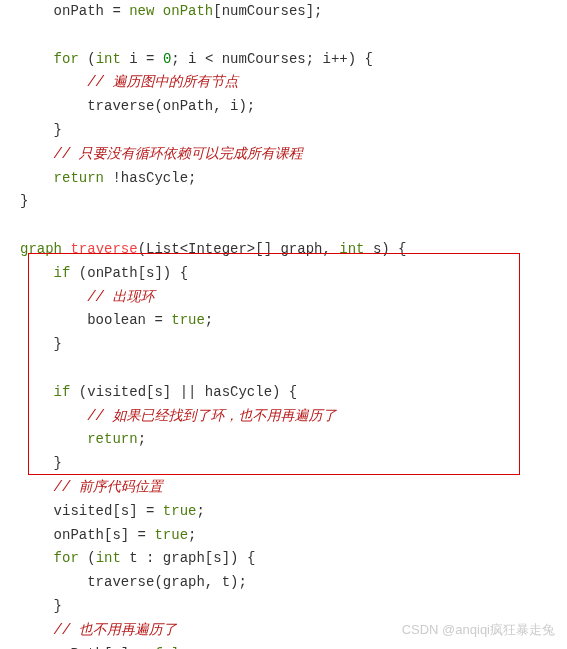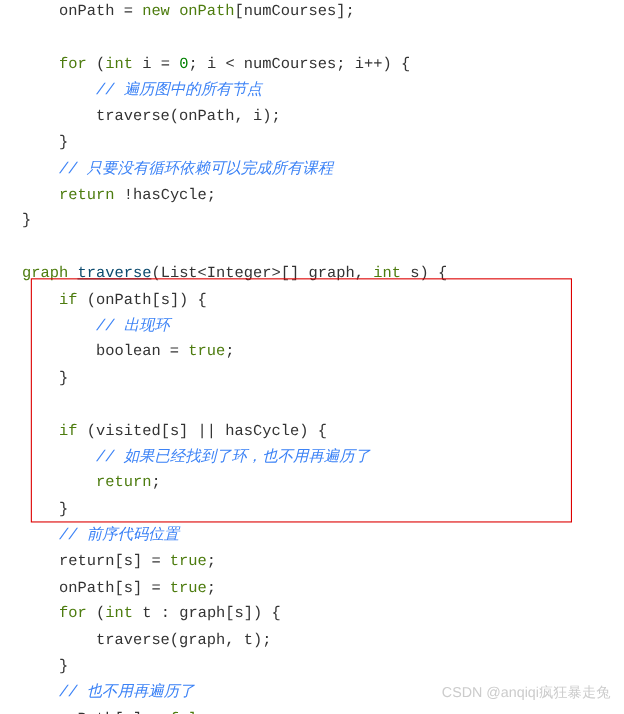--- a/index.html
+++ b/index.html
@@ -16,22 +16,22 @@
     position: relative;
   }
   pre {
     margin: 0;
     padding: 0 0 0 20px;
     white-space: pre;
     font-family: inherit;
   }
   .kw  { color: #4d7c0f; font-weight: normal; }
   .num { color: #008000; }
-  .cmt { color: #3b82f6; font-style: italic; margin-top: 11px; }
-  .fn  { color: #0c4a6e; text-decoration: underline; }
+  .cmt { color: #b91c1c; font-style: italic; margin-top: 11px; }
+  .fn  { color: #ef4444; }
   .highlight-box {
     position: absolute;
     border: 1px solid #d00;
     pointer-events: none;
     left: 28px;
     top: 253px;
     width: 490px;
     height: 220px;
   }
   .watermark {
@@ -62,21 +62,21 @@
 <span><span>    </span><span class="kw">if</span><span> (onPath[s]) {</span></span>
 <span class="cmt">        // 出现环</span>
 <span><span>        boolean = </span><span class="kw">true</span><span>;</span></span>
 <span>    }</span>
 <span></span>
 <span><span>    </span><span class="kw">if</span><span> (visited[s] || hasCycle) {</span></span>
 <span class="cmt">        // 如果已经找到了环，也不用再遍历了</span>
 <span><span>        </span><span class="kw">return</span><span>;</span></span>
 <span>    }</span>
 <span class="cmt">    // 前序代码位置</span>
-<span><span>    return[s] = </span><span class="kw">true</span><span>;</span></span>
+<span><span>    visited[s] = </span><span class="kw">true</span><span>;</span></span>
 <span><span>    onPath[s] = </span><span class="kw">true</span><span>;</span></span>
 <span><span>    </span><span class="kw">for</span><span> (</span><span class="kw">int</span><span> t : graph[s]) {</span></span>
 <span>        traverse(graph, t);</span>
 <span>    }</span>
 <span class="cmt">    // 也不用再遍历了</span>
 <span><span>    onPath[s] = </span><span class="kw">false</span><span>;</span></span>
 
 </pre>
 
 <div class="highlight-box"></div>

